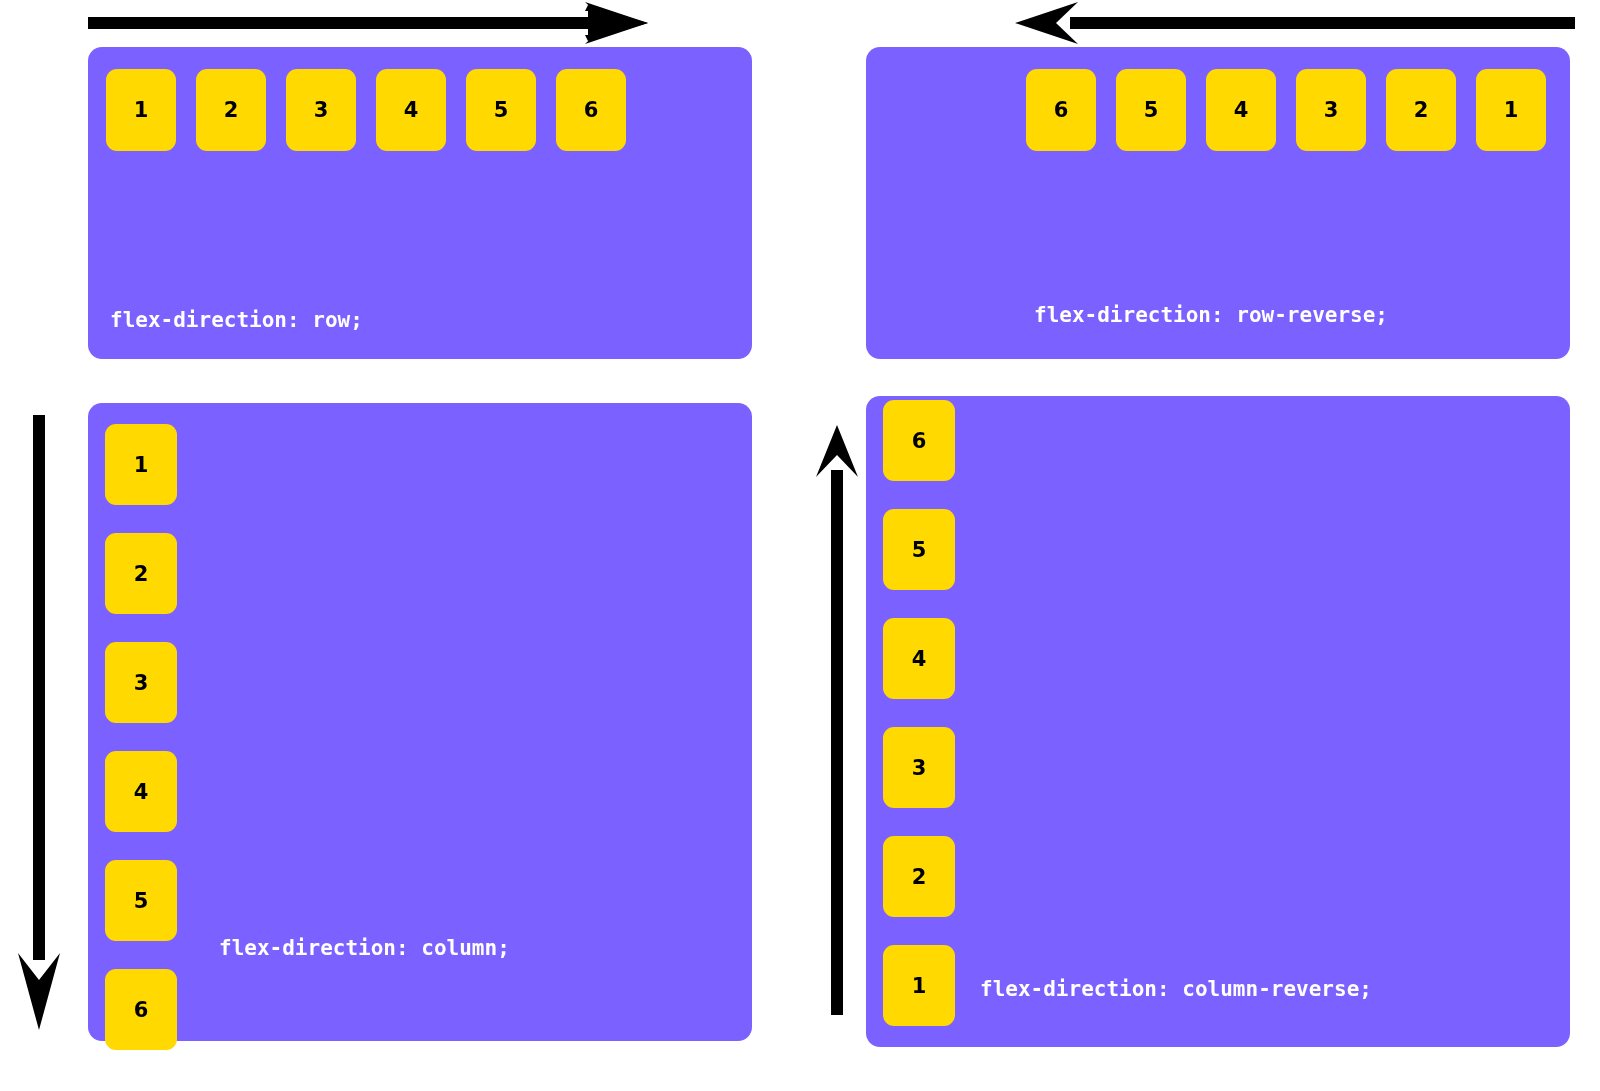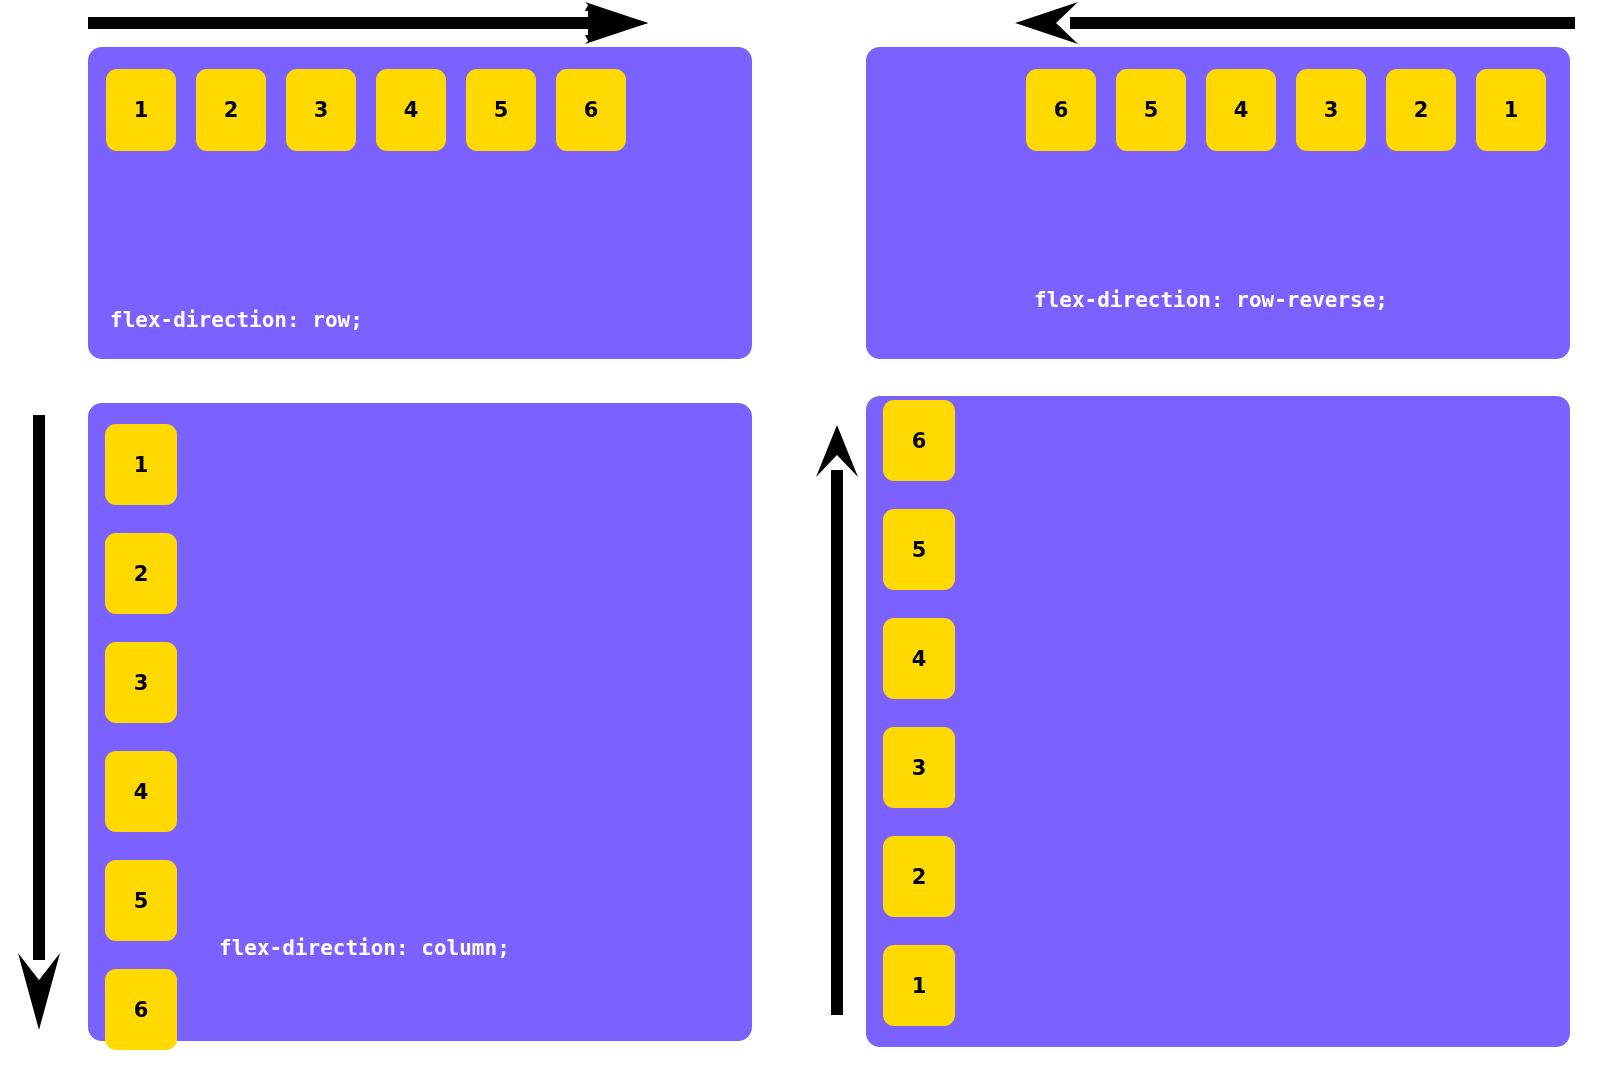--- a/index.html
+++ b/index.html
@@ -98,21 +98,21 @@
   .caption {
     position: absolute;
     color: #ffffff;
     font-family: "DejaVu Sans Mono", monospace;
     font-weight: bold;
     font-size: 21px;
     letter-spacing: 0px;
     white-space: nowrap;
   }
   #cap-row            { left: 110px;  top: 308px; }
-  #cap-row-reverse    { left: 1034px; top: 288px; }
+  #cap-row-reverse    { left: 1034px; top: 303px; }
   #cap-column         { left: 219px;  top: 936px; }
   #cap-column-reverse { left: 980px;  top: 977px; }
 
   
   .arrow {
     position: absolute;
     overflow: visible;
   }
   #arrow-row           { left: 88px;  top: 0px;   width: 560px; height: 46px; }
   #arrow-row-reverse   { left: 975px; top: 0px;   width: 600px; height: 46px; }
@@ -186,14 +186,15 @@
   </div>
 
   <div class="panel col-items" id="panel-column-reverse">
     <div class="item">1</div>
     <div class="item">2</div>
     <div class="item">3</div>
     <div class="item">4</div>
     <div class="item">5</div>
     <div class="item">6</div>
   </div>
+  <div class="caption" id="cap-column-reverse">flex-direction: column-reverse;</div>
 
 </div>
 
 </body></html>

